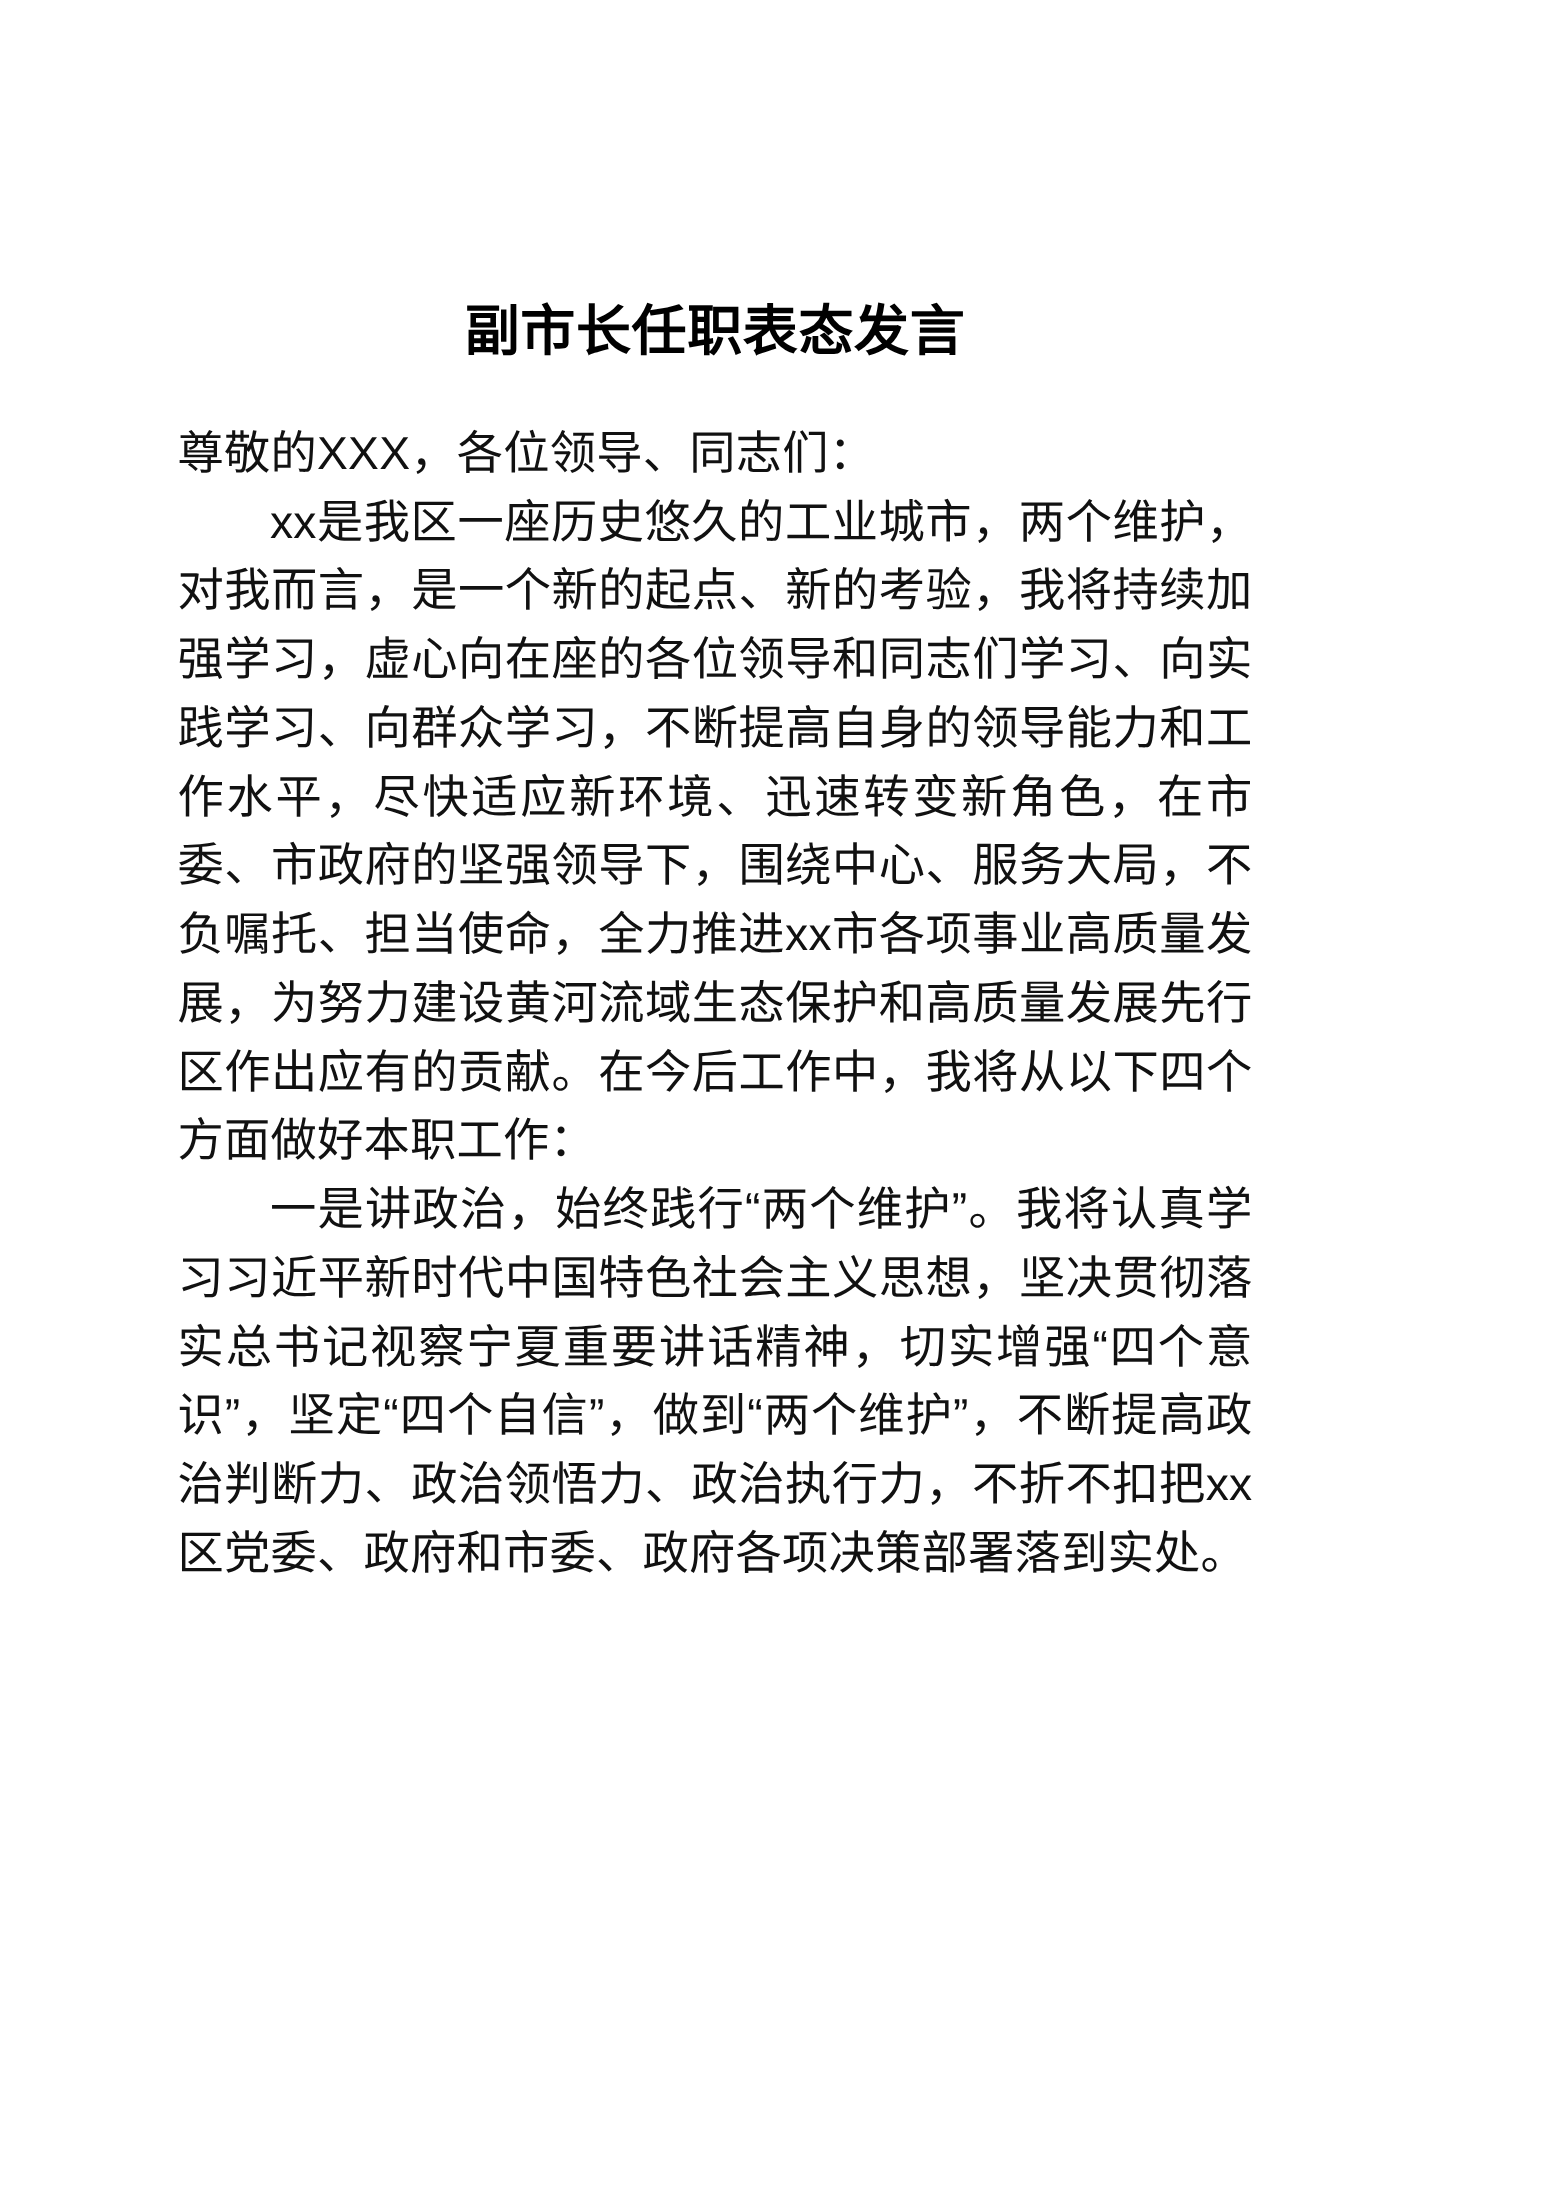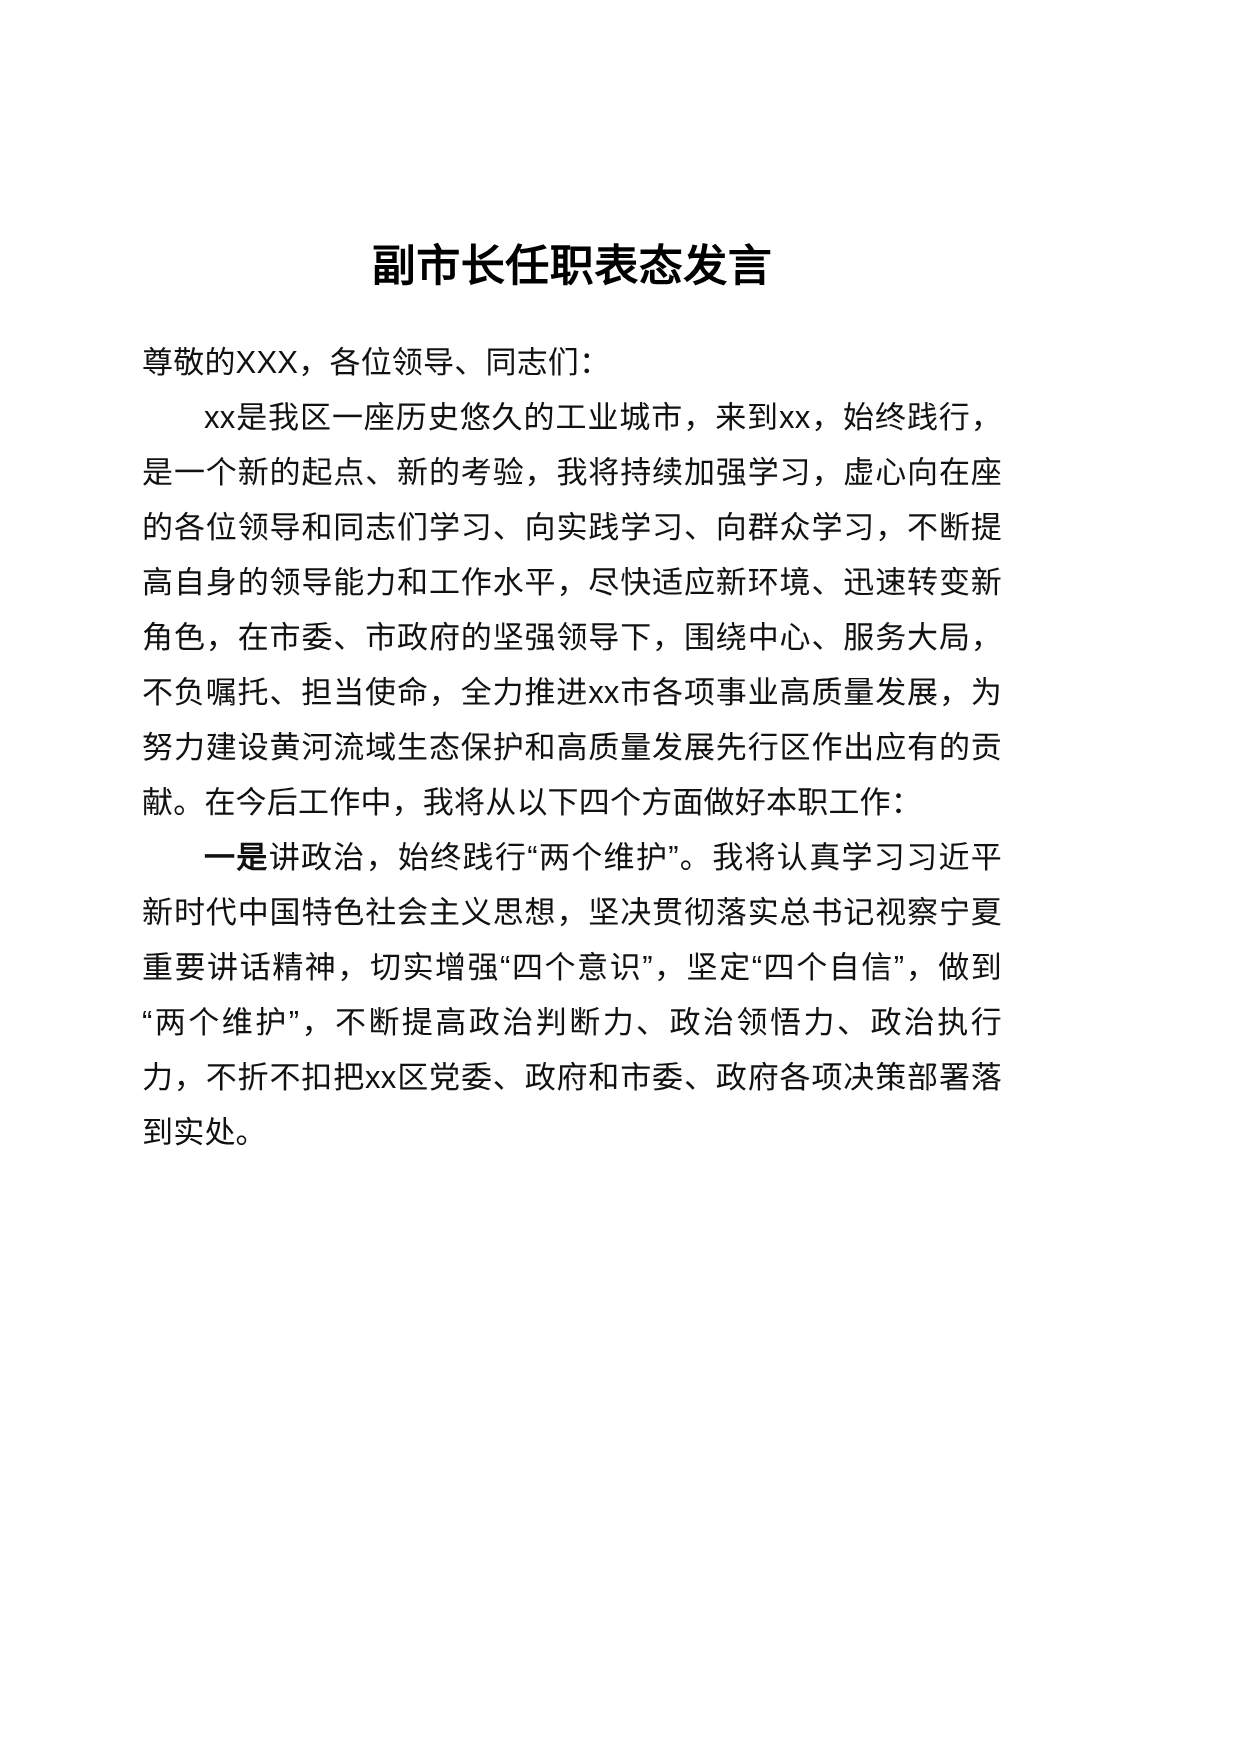--- a/index.html
+++ b/index.html
@@ -32,52 +32,52 @@
     text-align: center;
     margin: 0;
     padding-top: 238px;
     letter-spacing: 0.5px;
   }
   .body-block {
     margin-top: 42px;
   }
   p.para {
     font-family: "Liberation Sans", "DejaVu Sans", sans-serif;
-    font-size: 31px;
+    font-size: 37px;
     line-height: 55px;
     color: #111111;
     margin: 0 0 0 0;
     text-align: justify;
     text-justify: inter-ideograph;
     letter-spacing: 0.2px;
     word-break: break-all;
   }
   p.salutation {
     text-indent: 0;
     margin-bottom: 0;
   }
   p.indent {
     text-indent: 2em;
   }
   .lead {
-    font-weight: 700;
+    font-weight: 400;
   }
 </style>
 </head>
 <body>
 
 <div class="page">
   <div class="content">
 
     <h1 class="doc-title">副市长任职表态发言</h1>
 
     <div class="body-block">
 
       <p class="para salutation">尊敬的XXX，各位领导、同志们：</p>
 
 
-      <p class="para indent">xx是我区一座历史悠久的工业城市，来到xx，始终践行，是一个新的起点、新的考验，我将持续加强学习，虚心向在座的各位领导和同志们学习、向实践学习、向群众学习，不断提高自身的领导能力和工作水平，尽快适应新环境、迅速转变新角色，在市委、市政府的坚强领导下，围绕中心、服务大局，不负嘱托、担当使命，全力推进xx市各项事业高质量发展，为努力建设黄河流域生态保护和高质量发展先行区作出应有的贡献。在今后工作中，我将从以下四个方面做好本职工作：</p>
+      <p class="para indent">xx是我区一座历史悠久的工业城市，两个维护，对我而言，是一个新的起点、新的考验，我将持续加强学习，虚心向在座的各位领导和同志们学习、向实践学习、向群众学习，不断提高自身的领导能力和工作水平，尽快适应新环境、迅速转变新角色，在市委、市政府的坚强领导下，围绕中心、服务大局，不负嘱托、担当使命，全力推进xx市各项事业高质量发展，为努力建设黄河流域生态保护和高质量发展先行区作出应有的贡献。在今后工作中，我将从以下四个方面做好本职工作：</p>
 
       <p class="para indent"><span class="lead">一是</span><span>讲政治，始终践行“两个维护”。我将认真学习习近平新时代中国特色社会主义思想，坚决贯彻落实总书记视察宁夏重要讲话精神，切实增强“四个意识”，坚定“四个自信”，做到“两个维护”，不断提高政治判断力、政治领悟力、政治执行力，不折不扣把xx区党委、政府和市委、政府各项决策部署落到实处。</span></p>
 
     </div>
   </div>
 </div>
 
 </body></html>

